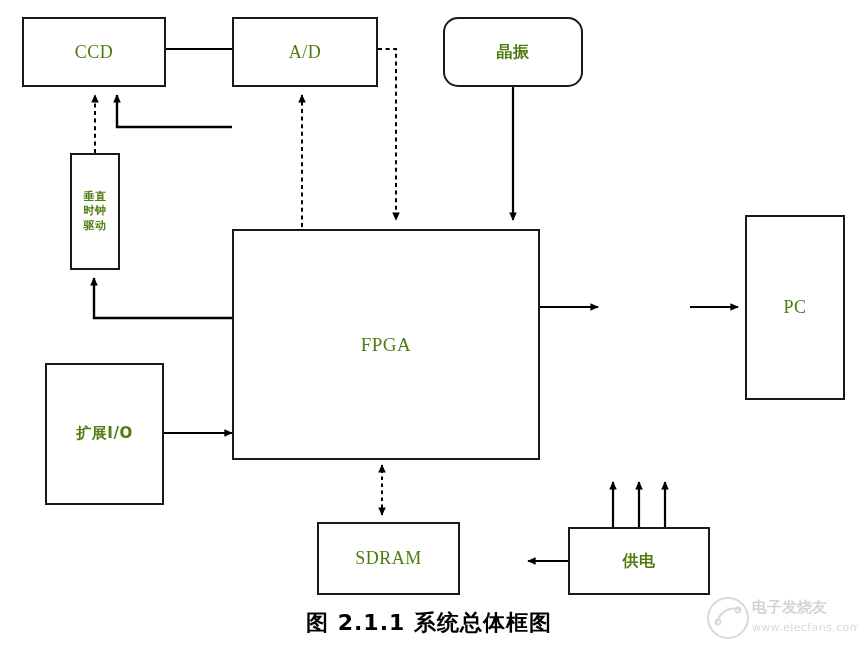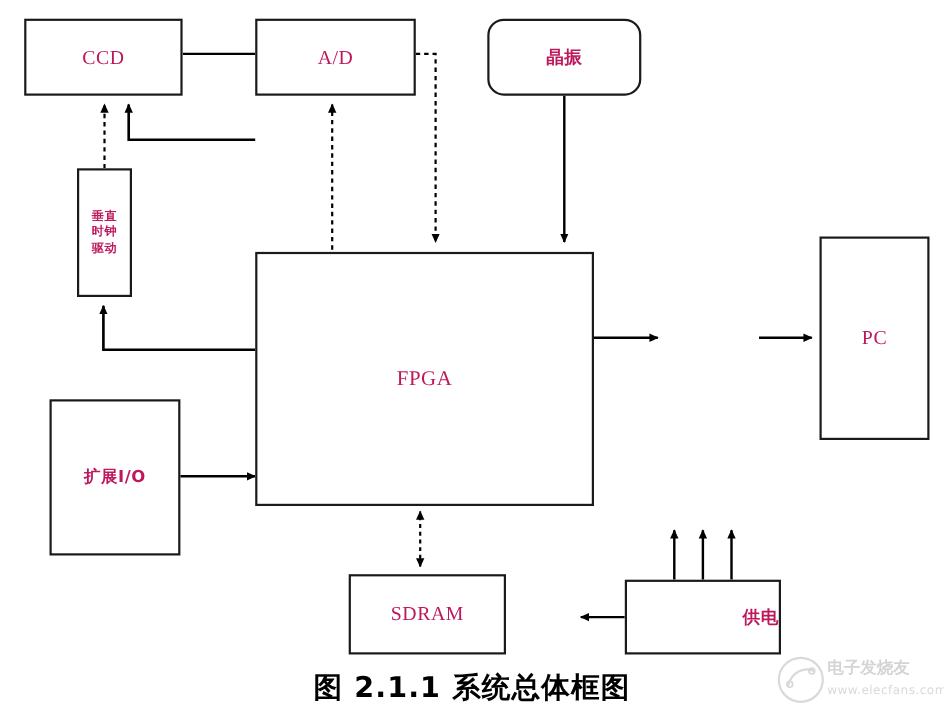--- a/index.html
+++ b/index.html
@@ -33,21 +33,21 @@
     background: #ffffff;
     display: flex;
     align-items: center;
     justify-content: center;
     text-align: center;
   }
   .node-label {
     font-size: 17px;
     letter-spacing: 0.5px;
     line-height: 1.15;
-    color: #be185d;
+    color: #4d7c0f;
     user-select: none;
   }
   .node-label.cjk {
     font-family: "DejaVu Sans", "Liberation Sans", sans-serif;
     font-weight: 700;
     font-size: 16px;
   }
   .node-label.latin {
     font-family: "Liberation Serif", "DejaVu Serif", serif;
     font-weight: 400;
@@ -66,21 +66,21 @@
     font-size: 15px;
   }
   #caption {
     position: absolute;
     left: 0;
     top: 608px;
     width: 858px;
     text-align: center;
     font-family: "DejaVu Sans", "Liberation Sans", sans-serif;
     font-weight: 700;
-    font-size: 26px;
+    font-size: 22px;
     letter-spacing: 1px;
     color: #000000;
     user-select: none;
   }
   #watermark {
     position: absolute;
     left: 706px;
     top: 596px;
     width: 146px;
     height: 50px;
@@ -210,21 +210,21 @@
   </div>
 
   <div class="node-box" style="left:45px; top:363px; width:119px; height:142px;">
     <span class="node-label mixed">扩展I/O</span>
   </div>
 
   <div class="node-box" style="left:317px; top:522px; width:143px; height:73px;">
     <span class="node-label latin">SDRAM</span>
   </div>
 
-  <div class="node-box" style="left:568px; top:527px; width:142px; height:68px;justify-content:flex-end;">
+  <div class="node-box" style="left:568px; top:527px; width:142px; height:68px;">
     <span class="node-label cjk">供电</span>
   </div>
 
   <div id="caption">图 2.1.1 系统总体框图</div>
 
   <div id="watermark">
     <svg width="44" height="44" viewBox="0 0 44 44">
       <circle cx="22" cy="22" r="20" fill="none" stroke="#8a8a8a" stroke-width="2"></circle>
       <path d="M10,28 C14,14 26,10 34,14" fill="none" stroke="#8a8a8a" stroke-width="2"></path>
       <circle cx="12" cy="26" r="2.6" fill="none" stroke="#8a8a8a" stroke-width="1.6"></circle>

